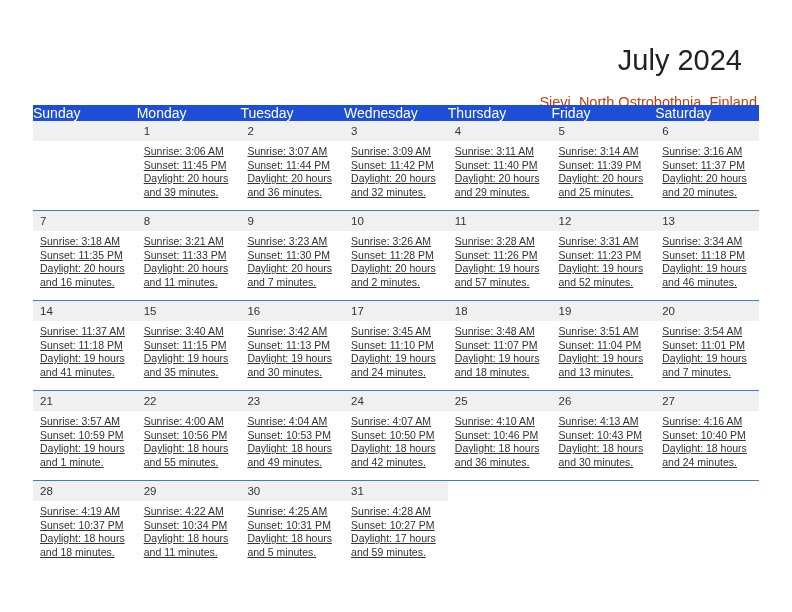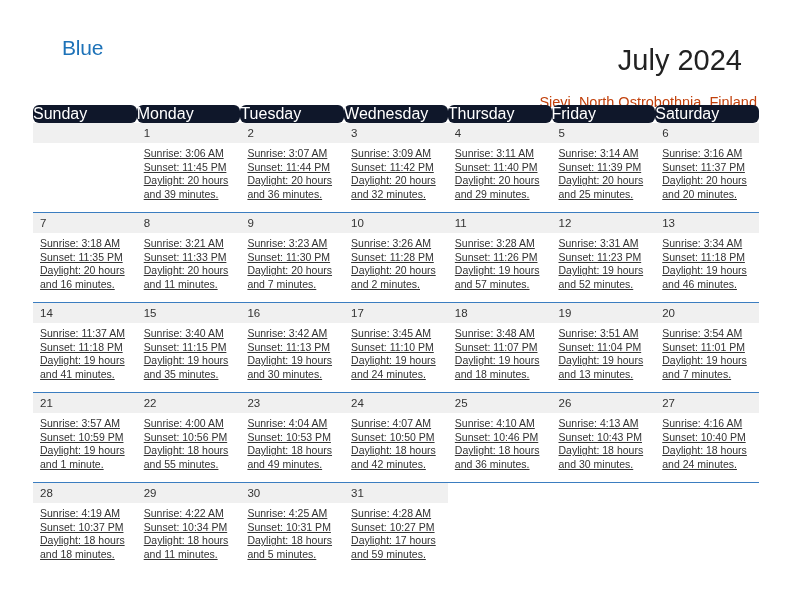--- a/index.html
+++ b/index.html
@@ -99,28 +99,27 @@
     border-collapse: collapse;
     table-layout: fixed;
   }
   .calendar th,
   .calendar td {
     padding: 0;
     margin: 0;
     vertical-align: top;
   }
   thead th {
-    background: #0f172a;
+    background: #1d4ed8;
     color: #ffffff;
-    font-size: 16px;
+    font-size: 14px;
     font-weight: normal;
     text-align: left;
     padding: 5px 0 5px 7px;
     height: 11px;
-    border-radius: 6px;
   }
   tbody tr.week-row > td {
     border-top: 1.5px solid #3b7dc0;
     height: 89px;
   }
   tbody tr.week-row:first-child > td {
     border-top: none;
   }
   .cell {
     position: relative;
@@ -153,21 +152,20 @@
   }
 </style>
 </head>
 <body>
 
 <div class="page">
 
   <div class="header">
 
     <div class="logo">
-      <span class="logo-row2">Blue</span>
     </div>
 
     <div class="titles">
       <h1 class="cal-title">July 2024</h1>
       <p class="cal-subtitle">Sievi, North Ostrobothnia, Finland</p>
     </div>
 
   </div>
 
   <table class="calendar">

